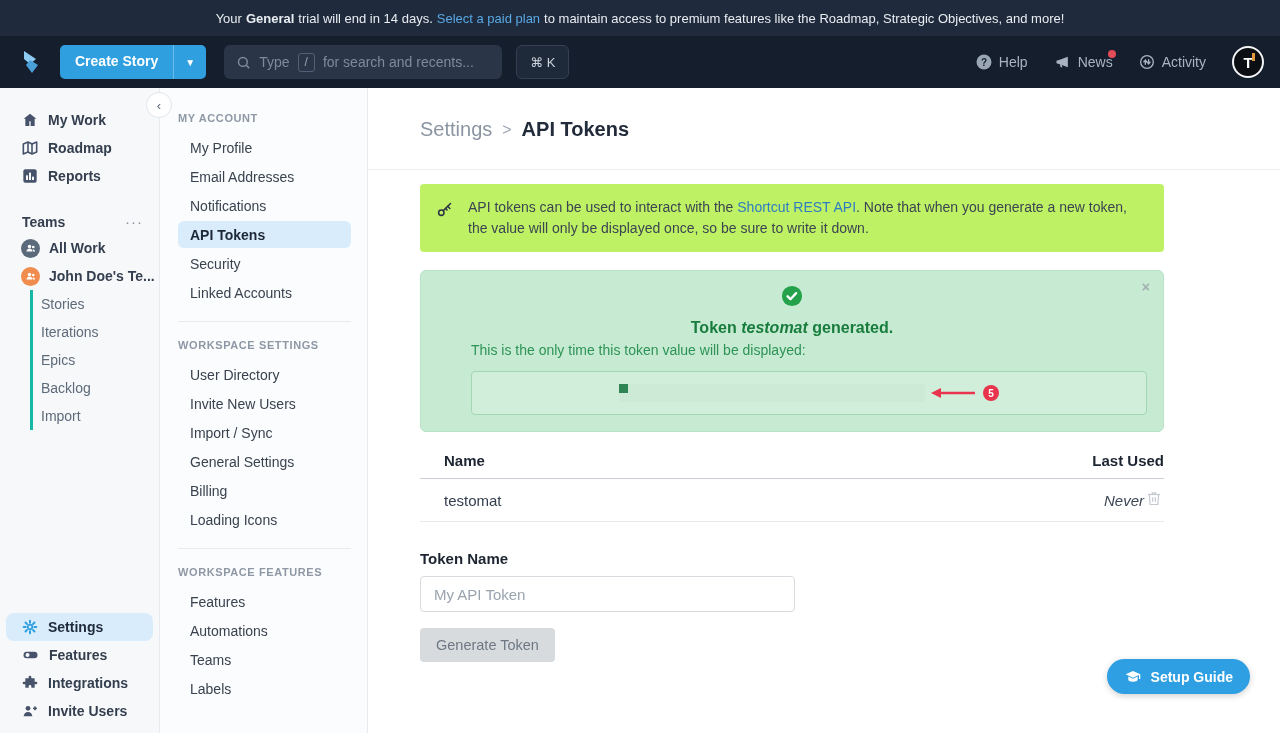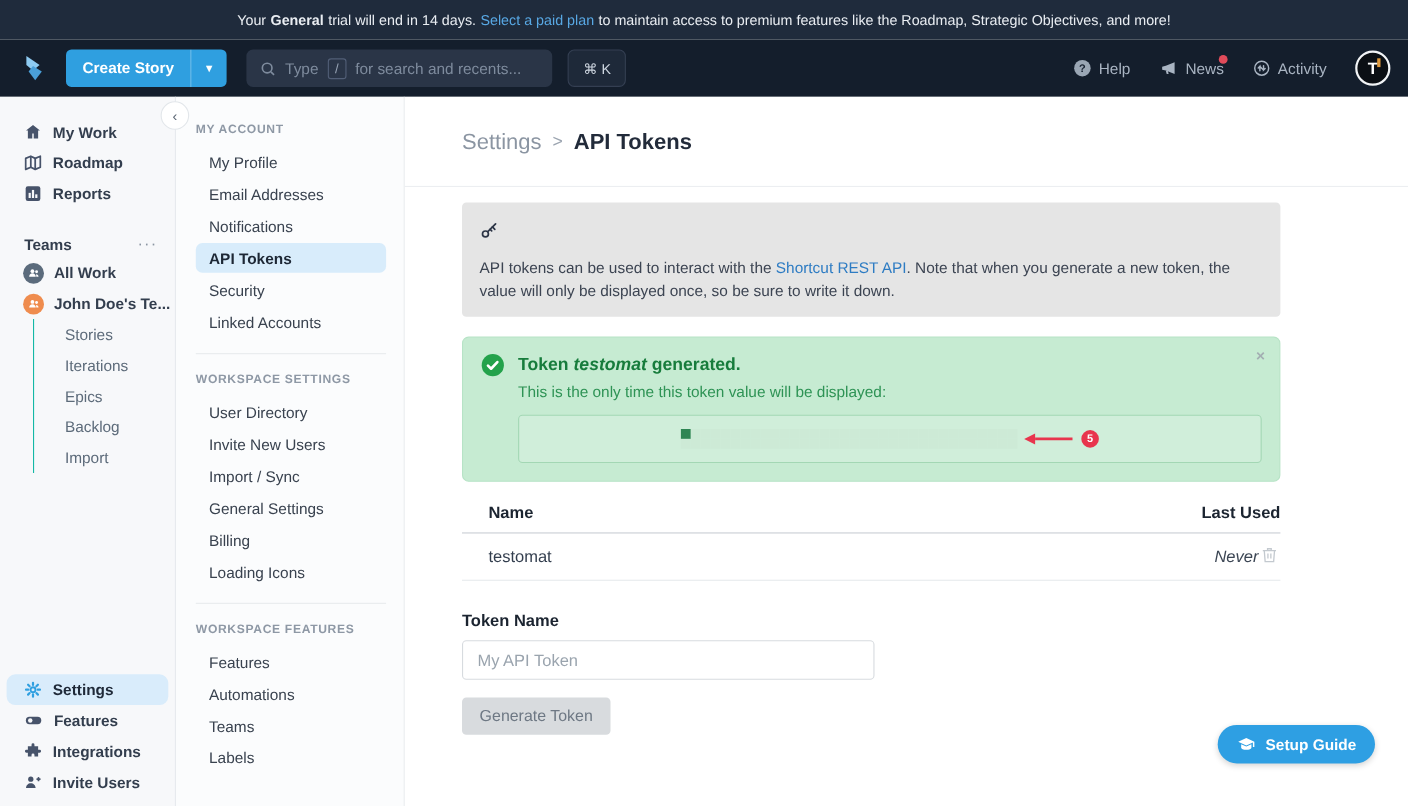--- a/index.html
+++ b/index.html
@@ -45,21 +45,21 @@
   .side-item { display:flex; align-items:center; gap:10px; padding:5px 8px 5px 22px; font-size:14px;
     font-weight:600; color:#333e4e; cursor:pointer; height:28px; }
   .side-item svg { flex:0 0 auto; }
   .teams-row { display:flex; align-items:center; justify-content:space-between;
     padding:4px 16px 4px 22px; margin-top:20px; }
   .teams-label { font-size:14px; font-weight:600; color:#333e4e; }
   .dots { color:#8b95a2; font-size:15px; letter-spacing:1px; cursor:pointer; line-height:8px; }
   .team-item { display:flex; align-items:center; gap:9px; padding:4px 8px 4px 21px; font-size:14px;
     font-weight:600; color:#333e4e; cursor:pointer; height:28px; white-space:nowrap; }
   .team-avatar { width:19px; height:19px; border-radius:50%; display:flex; align-items:center; justify-content:center; flex:0 0 auto; }
-  .team-sub { margin-left:30px; border-left:1px solid #14b8a6; padding-left:28px; }
+  .team-sub { margin-left:30px; border-left:3px solid #14b8a6; padding-left:8px; }
   .team-sub .sub-item { font-size:14px; color:#5d6b7a; padding:4px 0; height:28px; display:flex; align-items:center; cursor:pointer; }
   .side-spacer { flex:1; }
   .bottom-group { padding-bottom:8px; }
   .bottom-item { display:flex; align-items:center; gap:10px; margin:0 6px; padding:5px 8px 5px 16px;
     font-size:14px; font-weight:600; color:#333e4e; cursor:pointer; height:28px; border-radius:8px; }
   .bottom-item.active { background:#d9ecfb; color:#1f2938; }
 
   
   .acct-nav { width:208px; background:#fbfcfd; border-right:1px solid #e7eaee; padding:24px 16px 0 18px; overflow:hidden; }
   .sec-header { font-size:11px; font-weight:700; color:#8e98a5; letter-spacing:.6px; margin:0 0 10px 0; }
@@ -70,28 +70,28 @@
 
   
   .main { flex:1; position:relative; background:#fff; }
   .main-header { height:82px; padding:30px 0 0 52px; border-bottom:1px solid #eceef1; }
   .breadcrumb { font-size:20px; display:flex; align-items:center; gap:10px; }
   .crumb-parent { color:#8b95a2; cursor:pointer; }
   .crumb-sep { color:#9aa3af; font-size:16px; }
   .crumb-current { color:#222b3a; font-weight:700; }
   .content { padding:14px 116px 0 52px; }
 
-  .info-box { display:flex; gap:15px; background:#e5e5e5; border-radius:4px; padding:13px 16px;
-    font-size:14px; color:#3c4452; line-height:1.5; align-items:flex-start;flex-direction:column; }
+  .info-box { display:flex; gap:15px; background:#bef264; border-radius:4px; padding:13px 16px;
+    font-size:14px; color:#3c4452; line-height:1.5; align-items:flex-start; }
   .info-box a { color:#2e7cc3; text-decoration:none; cursor:pointer; }
   .info-box svg { margin-top:4px; flex:0 0 auto; }
 
   .success-box { margin-top:18px; background:#c6ebd2; border:1px solid #b7e3c6; border-radius:6px;
     padding:14px 16px 16px; position:relative; }
-  .success-title-row { display:flex; align-items:center; gap:12px; }
+  .success-title-row { display:flex; align-items:center; gap:12px;flex-direction:column; }
   .success-title { font-size:16px; font-weight:700; color:#177c3c; }
   .success-title em { font-style:italic; }
   .success-sub { margin:5px 0 0 34px; color:#2e9355; font-size:14px; }
   .success-close { position:absolute; top:9px; right:13px; color:#a3aeb2; font-size:14px;
     font-weight:700; cursor:pointer; line-height:1; }
   .token-box { margin:13px 0 0 34px; border:1px solid #a3d7b4; border-radius:4px; height:44px;
     display:flex; align-items:center; justify-content:center; gap:6px; background:rgba(255,255,255,.18); }
   .mosaic { display:flex; flex-wrap:wrap; width:306px; height:18px; }
   .mosaic span { width:9px; height:9px; display:block; }
   .annot-badge { width:16px; height:16px; border-radius:50%; background:#e8354d; color:#fff;

